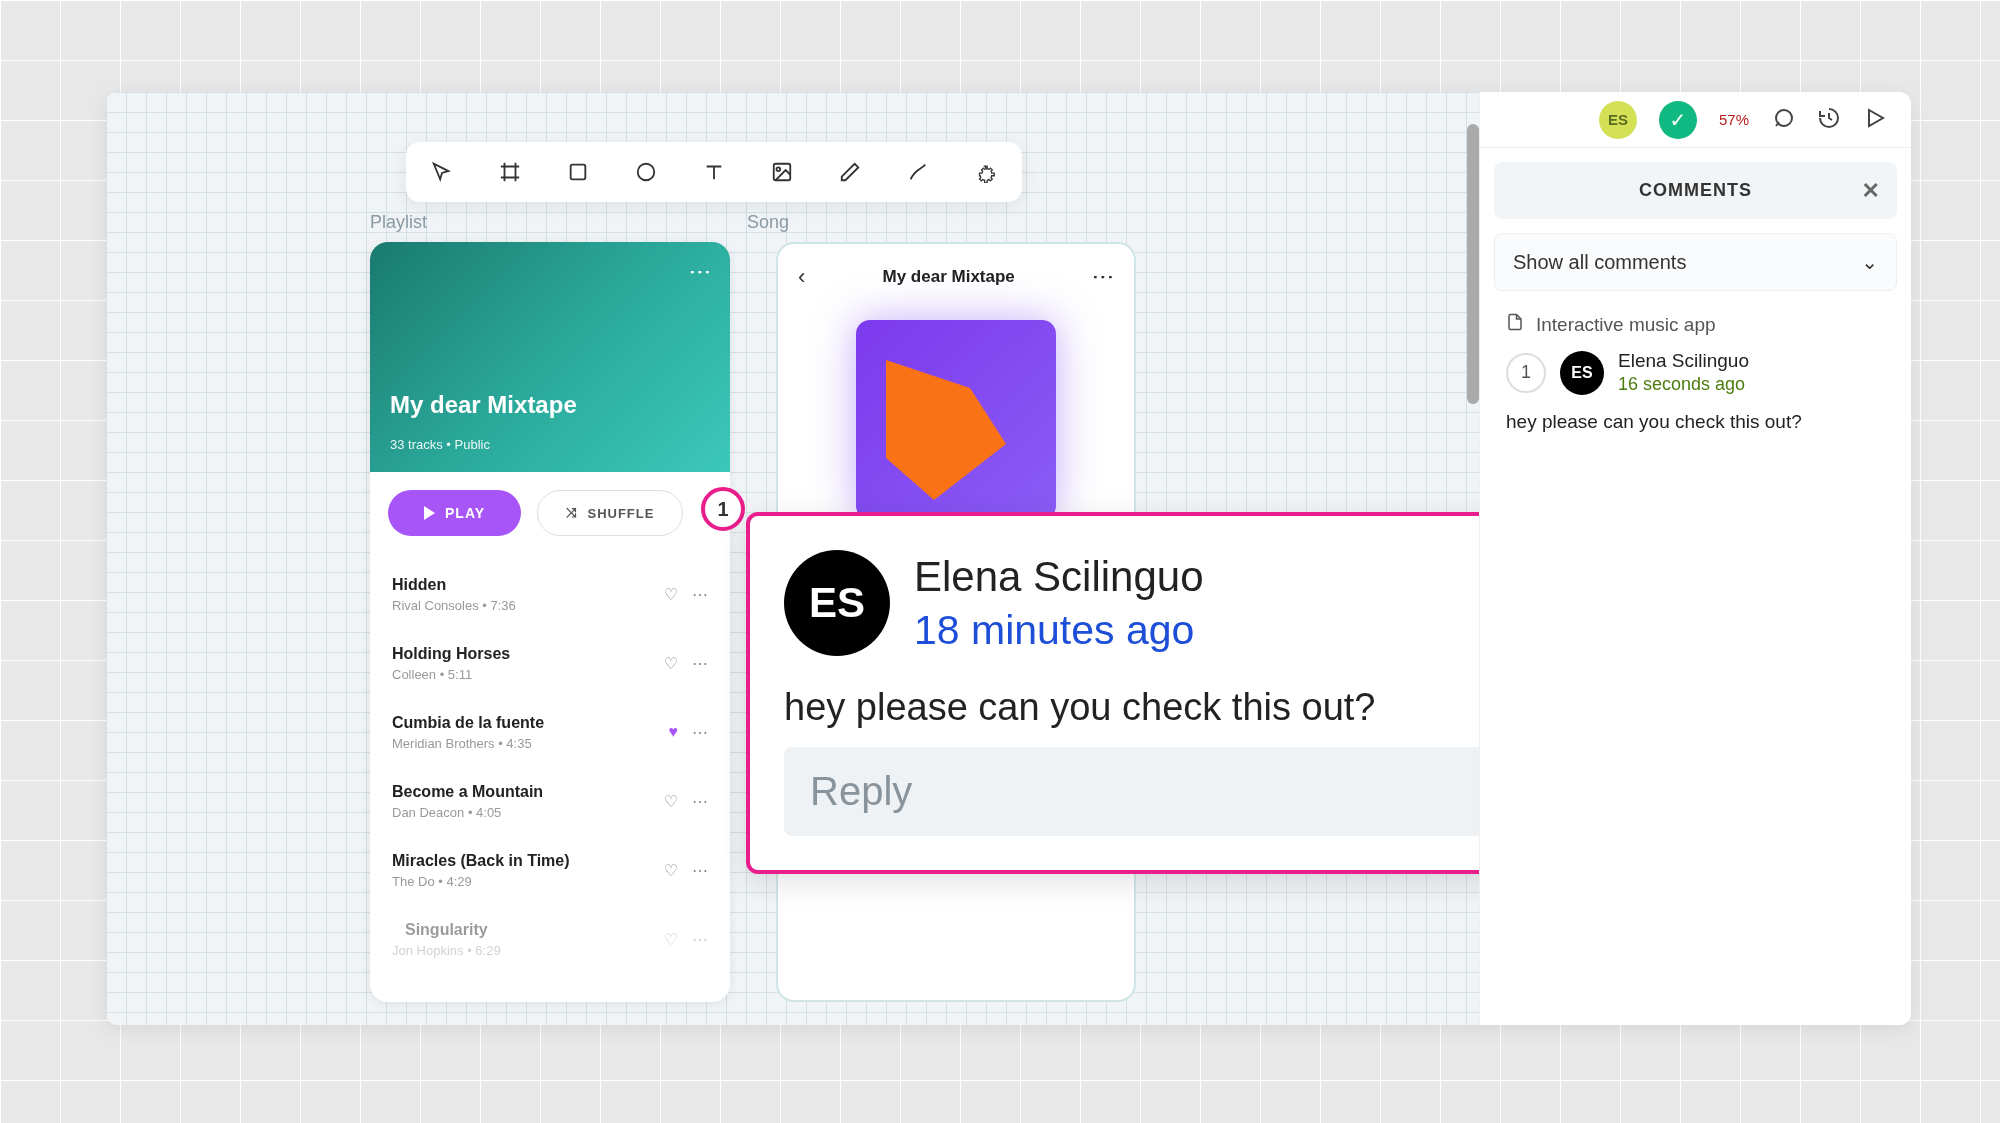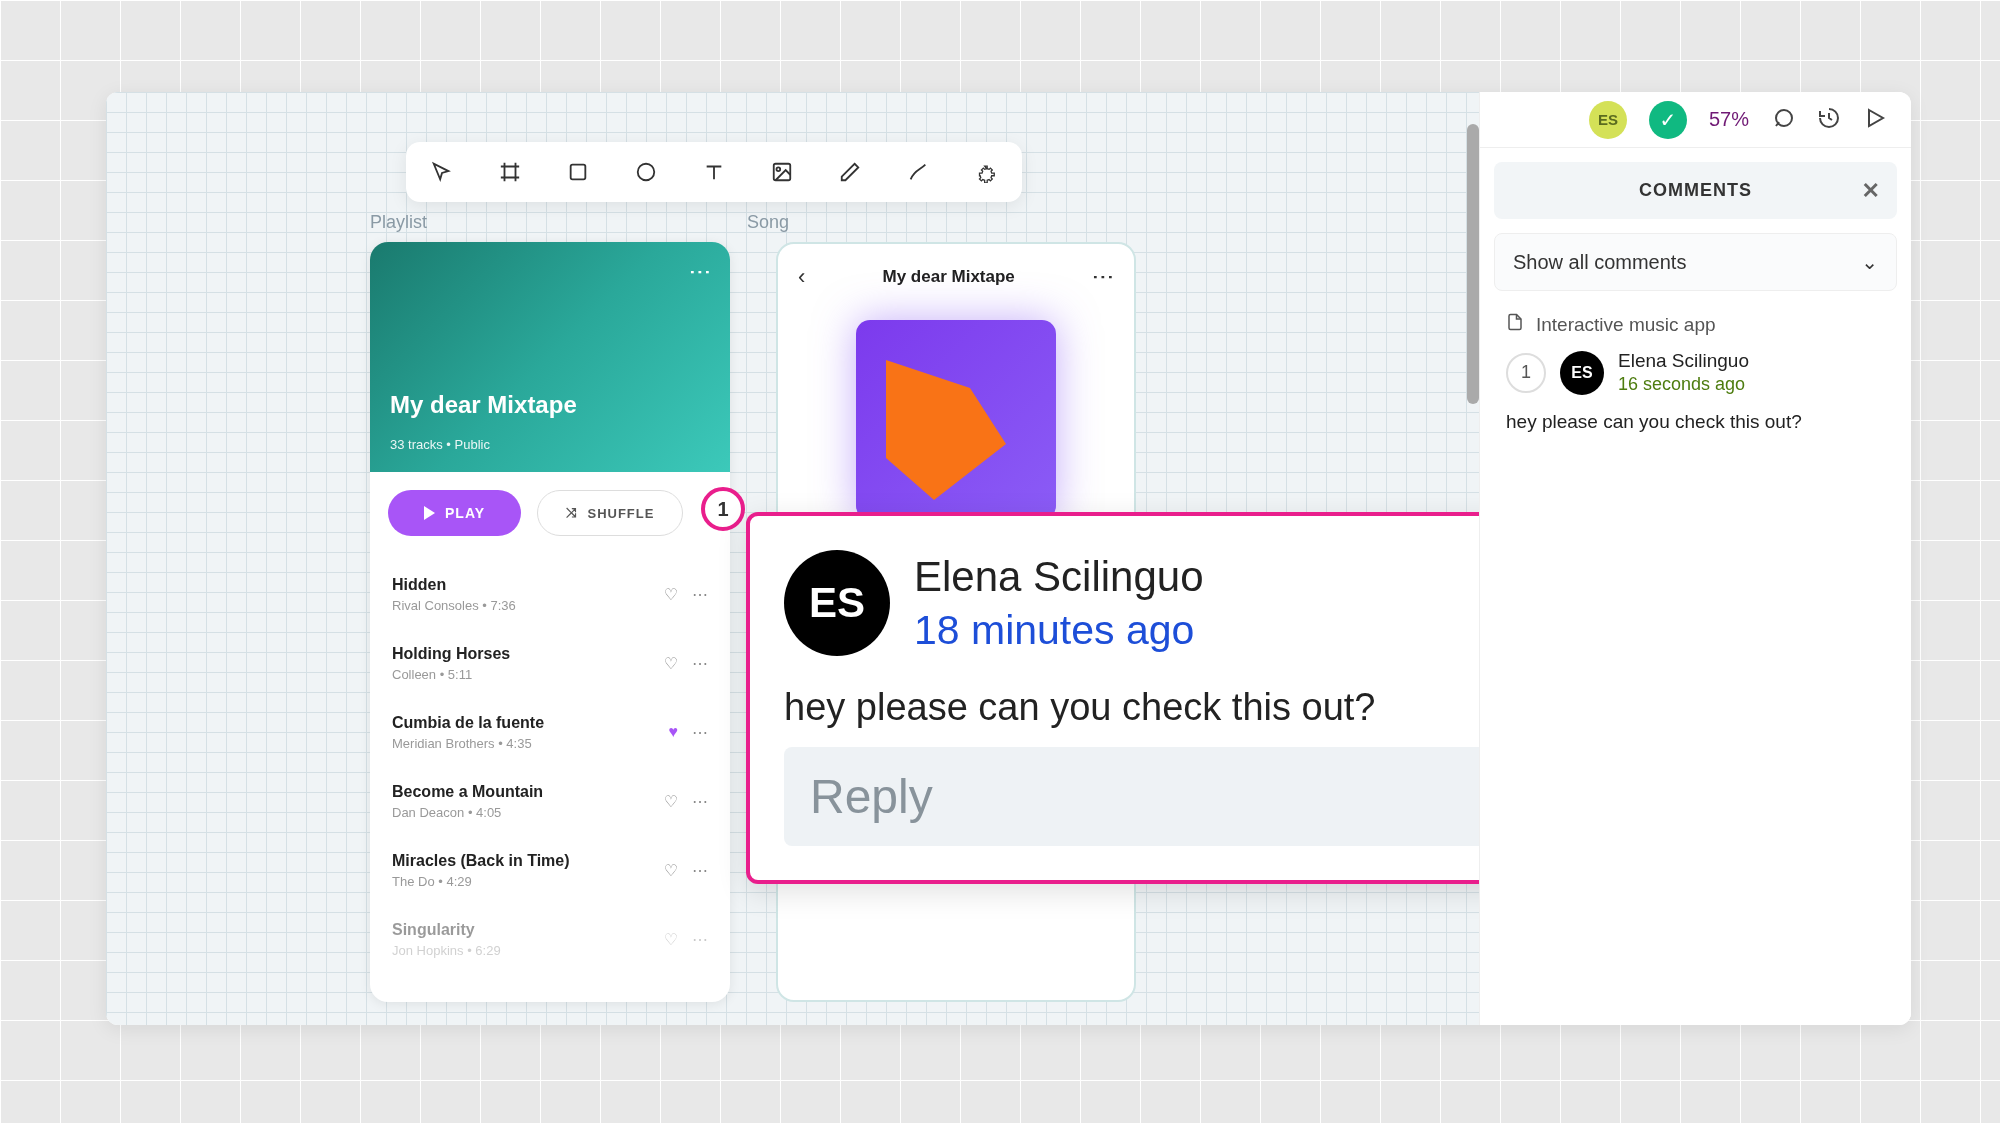--- a/index.html
+++ b/index.html
@@ -117,21 +117,21 @@
 .tracklist { padding: 6px 18px; }
 .track-row {
   display: flex; align-items: center; justify-content: space-between;
   padding: 16px 4px;
   gap: 8px;
 }
 .track-info .t-title { font-size: 16px; font-weight: 700; color: #222; }
 .track-info .t-sub { font-size: 13px; color: #999; margin-top: 4px; }
 .track-actions { display: flex; gap: 14px; color: #888; font-size: 16px; }
 .heart-purple { color: #a855f7; }
-.track-faded { opacity: 0.45; }
+.track-faded { opacity: 0.45; text-align: center; }
 
 .song-card {
   position: absolute;
   top: 150px; left: 670px;
   width: 360px; height: 760px;
   background: #fff;
   border-radius: 18px;
   border: 2px solid #cfe5e5;
   z-index: 2;
   padding: 20px;
@@ -192,21 +192,21 @@
 }
 .pop-namecol { flex: 1; }
 .pop-name { font-size: 42px; font-weight: 500; color: #222; }
 .pop-time { font-size: 41px; color: #1d4ed8; margin-top: 6px; }
 .pop-body { font-size: 38px; color: #222; margin-top: 30px; }
 .reply-box {
   margin-top: 18px;
   background: #eef2f5;
   border-radius: 8px;
   padding: 22px 26px;
-  font-size: 48px; color: #88939b;
+  font-size: 40px; color: #88939b;
   position: relative;
 }
 
 
 .right-panel {
   width: 432px;
   background: #fff;
   border-left: 1px solid #eee;
   display: flex; flex-direction: column;
   position: relative;
@@ -223,21 +223,21 @@
   background: #d4e157; color: #5a6b1f;
   font-size: 15px; font-weight: 700;
   display: flex; align-items: center; justify-content: center;
 }
 .badge-check {
   width: 38px; height: 38px; border-radius: 50%;
   background: #10b981; color: #fff;
   display: flex; align-items: center; justify-content: center;
   font-size: 20px;
 }
-.zoom-label { font-size: 20px; color: #701a75; }
+.zoom-label { font-size: 15px; color: #b91c1c; }
 .rp-icon { color: #444; cursor: pointer; }
 .comments-header {
   background: #f2f5f7;
   padding: 18px;
   margin: 14px;
   border-radius: 8px;
   display: flex; align-items: center; justify-content: center;
   position: relative;
   font-size: 18px; font-weight: 700; letter-spacing: 1px; color: #333;
 }

